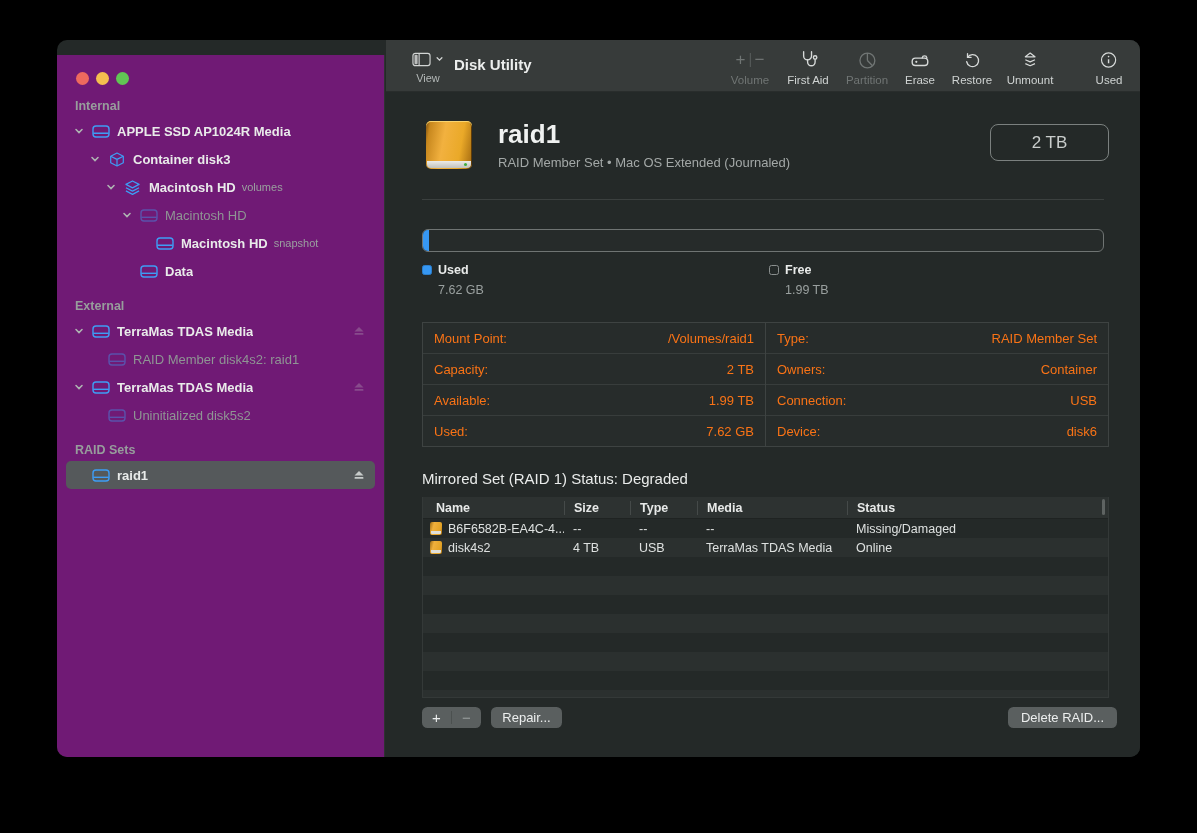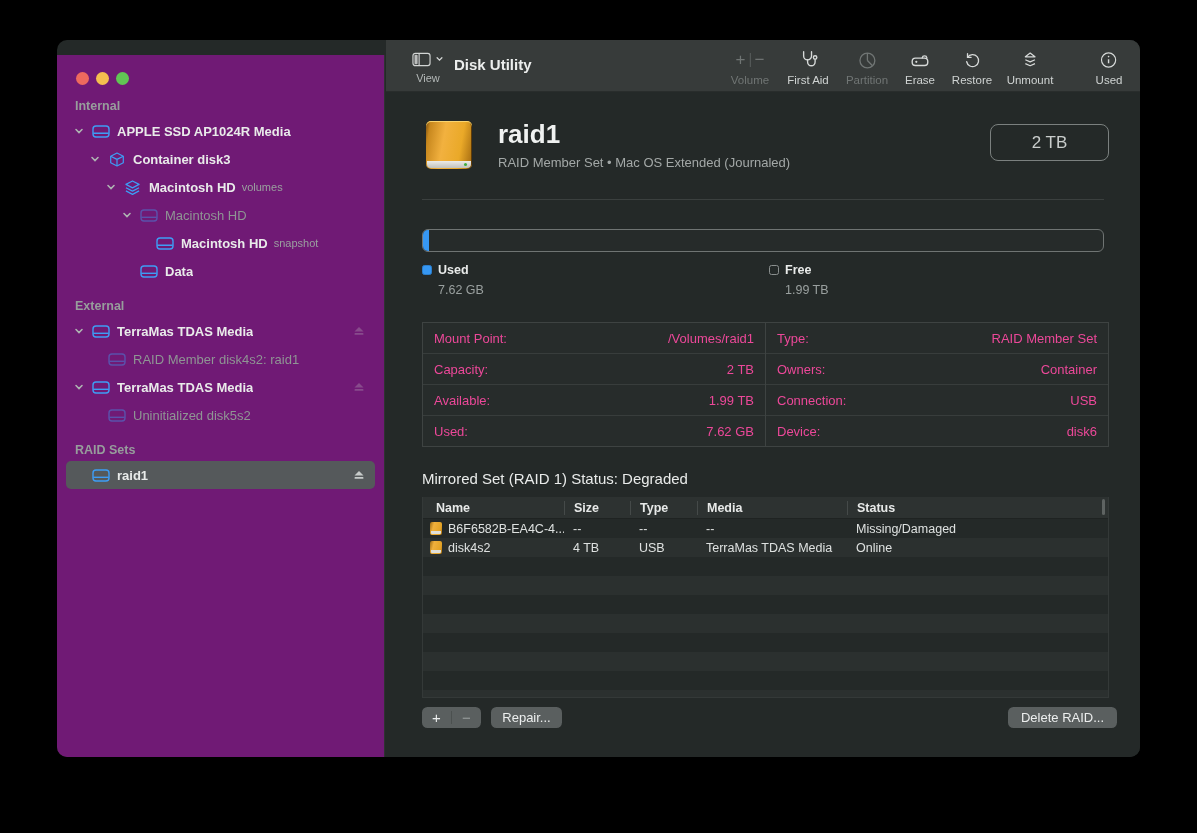--- a/index.html
+++ b/index.html
@@ -77,21 +77,21 @@
   .lg-label { font-size:12.5px; font-weight:700; color:#e9ebea; }
   .lg-value { position:absolute; top:243px; font-size:12.5px; color:#9aa09f; }
   .lg-value.v-used { left:52px; } .lg-value.v-free { left:399px; }
 
   
   .details { position:absolute; left:36px; top:282px; width:687px; height:125px; background:#272c2b;
              border:1px solid #3e4342; display:flex; }
   .dcol { flex:1; display:flex; flex-direction:column; }
   .dcol.right { border-left:1px solid #3e4342; }
   .kv { flex:1; display:flex; align-items:center; justify-content:space-between; padding:0 11px;
-        font-size:13px; color:#ec4899; }
+        font-size:13px; color:#f97316; }
   .kv + .kv { border-top:1px solid #383d3c; }
 
   
   .raid-title { position:absolute; left:36px; top:430px; font-size:15px; color:#e9ebea; }
   .raid-table { position:absolute; left:36px; top:457px; width:687px; height:201px;
                 border:1px solid #343938; border-top:none; background:#242928; overflow:hidden; }
   .rt-head { display:flex; height:22px; background:#2d3231; border-bottom:1px solid #1f2322;
              align-items:center; font-size:12.5px; font-weight:700; color:#e7e9e8; position:relative; }
   .rt-head .hc { padding-left:9px; border-left:1px solid #454a49; height:14px; display:flex; align-items:center; }
   .rt-head .hc:first-child { border-left:none; padding-left:13px; }

